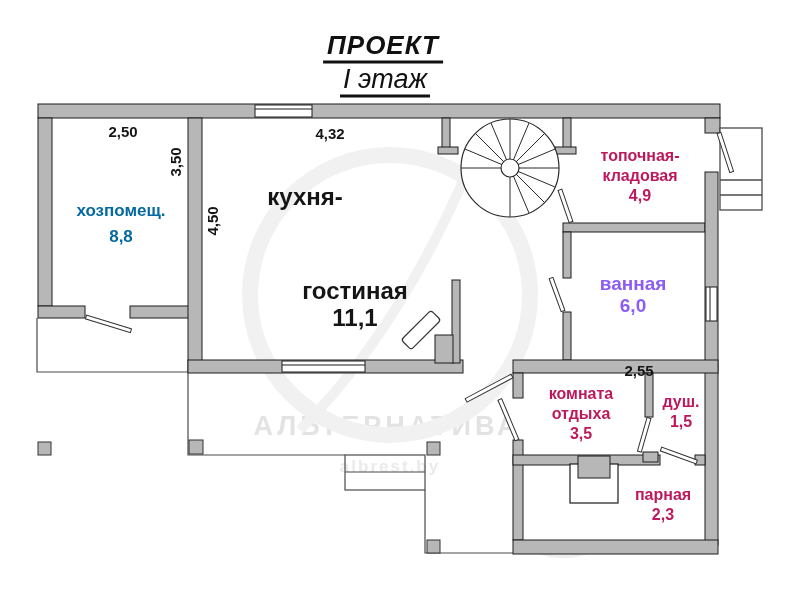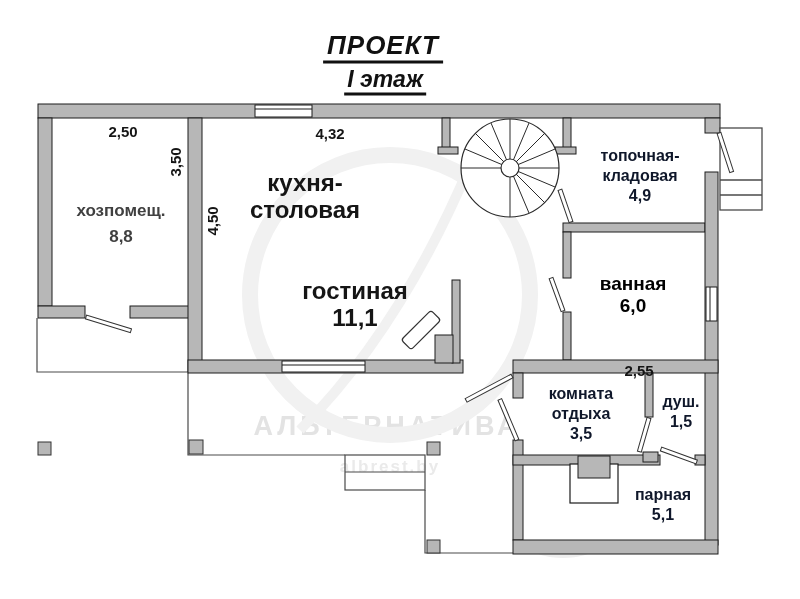--- a/index.html
+++ b/index.html
@@ -4,26 +4,26 @@
 <style>
   html,body{margin:0;padding:0;background:#fff;}
   .stage{
     position:relative;width:800px;height:599px;background:#ffffff;overflow:hidden;
     font-family:"Liberation Sans", sans-serif;
   }
   .abs{position:absolute;transform:translate(-50%,-50%);white-space:nowrap;text-align:center;}
   .rot{transform:translate(-50%,-50%) rotate(-90deg);}
   .title{font-size:26px;font-weight:bold;font-style:italic;color:#111;
          border-bottom:3px solid #111;padding:0 4px 1px 4px;letter-spacing:1px;}
-  .subtitle{font-size:23px;font-weight:bold;font-style:italic;color:#111;
+  .subtitle{font-size:27px;font-weight:normal;font-style:italic;color:#111;
          border-bottom:3px solid #111;padding:0 3px 1px 3px;}
   .room-lg{font-size:24px;font-weight:bold;color:#151515;line-height:27px;}
-  .room-md{font-size:19px;font-weight:bold;color:#000000;line-height:22px;}
-  .room-sm{font-size:16px;font-weight:bold;color:#0f172a;line-height:20px;}
-  .room-ut{font-size:17px;font-weight:bold;color:#404040;line-height:26px;}
+  .room-md{font-size:19px;font-weight:bold;color:#8b5cf6;line-height:22px;}
+  .room-sm{font-size:16px;font-weight:bold;color:#be185d;line-height:20px;}
+  .room-ut{font-size:17px;font-weight:bold;color:#0369a1;line-height:26px;}
   .dim{font-size:15px;font-weight:bold;color:#151515;}
   .room-label span{display:block;}
   .wm-brand{font-size:27px;font-weight:bold;color:#e3e3e3;letter-spacing:4px;}
   .wm-site{font-size:17px;font-weight:bold;color:#eaeaea;letter-spacing:2px;}
   svg{position:absolute;left:0;top:0;z-index:2;}
   .layer-wm{z-index:1;}
   .layer-labels{z-index:3;}
   .layer-labels>div, .layer-wm>div{position:absolute;}
 </style>
 </head>
@@ -146,21 +146,20 @@
     <div class="abs" style="left:383px;top:45px;"><span class="title">ПРОЕКТ</span></div>
     <div class="abs" style="left:385px;top:79px;"><span class="subtitle">I этаж</span></div>
 
     <div class="abs room-label room-ut" style="left:121px;top:224px;">
       <span>хозпомещ.</span>
       <span>8,8</span>
     </div>
 
     <div class="abs room-label room-lg" style="left:305px;top:196px;">
       <span>кухня-</span>
-      <span>столовая</span>
     </div>
 
     <div class="abs room-label room-lg" style="left:355px;top:304px;">
       <span>гостиная</span>
       <span>11,1</span>
     </div>
 
     <div class="abs room-label room-sm" style="left:640px;top:176px;">
       <span>топочная-</span>
       <span>кладовая</span>
@@ -178,21 +177,21 @@
       <span>3,5</span>
     </div>
 
     <div class="abs room-label room-sm" style="left:681px;top:412px;">
       <span>душ.</span>
       <span>1,5</span>
     </div>
 
     <div class="abs room-label room-sm" style="left:663px;top:505px;">
       <span>парная</span>
-      <span>5,1</span>
+      <span>2,3</span>
     </div>
 
     <div class="abs dim" style="left:123px;top:131px;">2,50</div>
     <div class="rot dim" style="position:absolute;left:175px;top:162px;">3,50</div>
     <div class="abs dim" style="left:330px;top:133px;">4,32</div>
     <div class="rot dim" style="position:absolute;left:212px;top:221px;">4,50</div>
     <div class="abs dim" style="left:639px;top:349px;margin-top:21px;">2,55</div>
   </div>
 </div>
 

